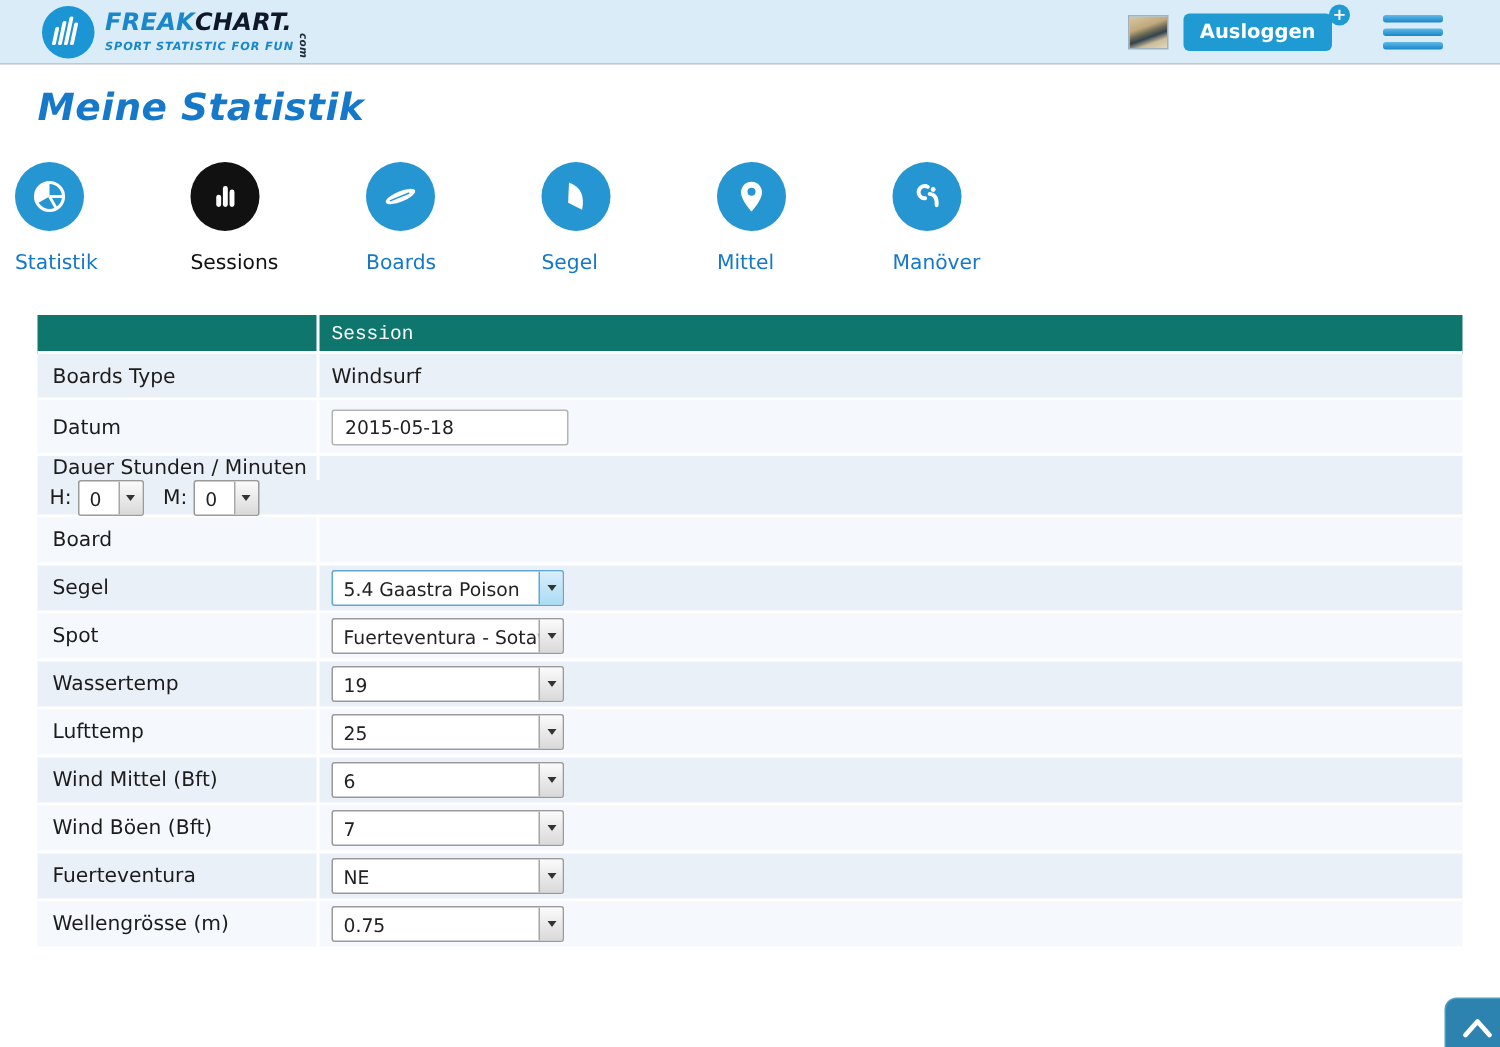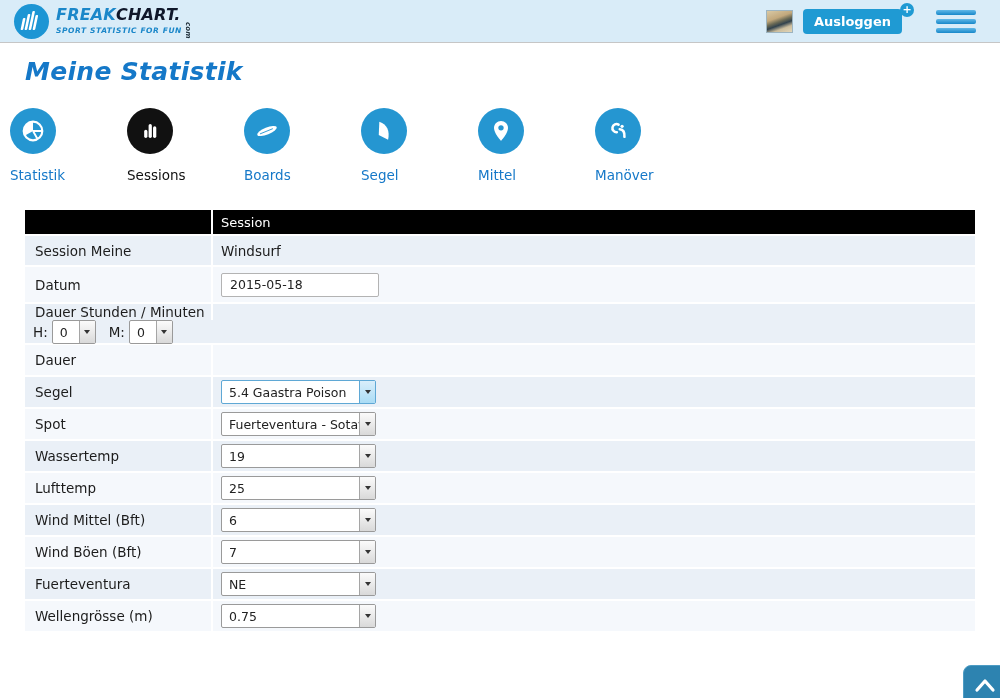--- a/index.html
+++ b/index.html
@@ -5,21 +5,21 @@
   * { margin:0; padding:0; box-sizing:border-box; }
   html,body { width:1000px; height:698px; overflow:hidden; }
   body {
     font-family:"DejaVu Sans","Liberation Sans",sans-serif;
     background:#ffffff; position:relative; font-size:13px; color:#222;
   }
 
   
   .topbar {
     height:43px; background:#d9ecf8; border-bottom:1px solid #c6c6c6;
-    display:flex; align-items:center; padding:0 14px; justify-content:space-between;
+    display:flex; align-items:center; padding:0 28px; justify-content:space-between;
   }
   .brand { display:flex; align-items:center; gap:7px; }
   .brand-circle { width:35px; height:35px; border-radius:50%; background:#1c95d4; position:relative; overflow:hidden; flex:0 0 auto; }
   .brand-circle svg { position:absolute; inset:0; }
   .brand-textblock { display:flex; flex-direction:column; line-height:1; }
   .brand-words { font-style:italic; font-weight:bold; font-size:16px; letter-spacing:0.2px; display:flex; align-items:baseline; }
   .brand-w1 { color:#1b87c9; }
   .brand-w2 { color:#0f172a; }
   .brand-tld { color:#1b2a35; font-size:7px; transform:rotate(90deg); transform-origin:left bottom; display:inline-block; margin-left:3px; margin-bottom:2px; font-weight:bold; }
   .brand-tagline { color:#1b87c9; font-style:italic; font-weight:bold; font-size:7.5px; letter-spacing:0.6px; margin-top:3px; }
@@ -51,21 +51,21 @@
   
   .nav-row { display:flex; padding-left:10px; margin-top:22px; }
   .nav-item { width:91px; margin-right:26px; display:flex; flex-direction:column; align-items:flex-start; cursor:pointer; }
   .nav-circle { width:46px; height:46px; border-radius:50%; background:#2596d1; display:flex; align-items:center; justify-content:center; }
   .nav-circle.active { background:#111111; }
   .nav-label { margin-top:13px; font-size:13.5px; color:#1578c8; }
   .nav-label.active { color:#111111; }
 
   
   .session-table { margin:27px 0 0 25px; width:950px; }
-  .t-header { display:flex; background:#000000; height:26px; border-bottom:2px solid #fff; color:#fff; }
+  .t-header { display:flex; background:#0f766e; height:26px; border-bottom:2px solid #fff; color:#fff;font-family:Liberation Mono, monospace; }
   .t-header .hcell-left { width:188px; border-right:2px solid #fff; }
   .t-header .hcell-right { flex:1; display:flex; align-items:center; padding-left:8px; font-size:13px; }
   .t-row { display:flex; height:32px; border-bottom:2px solid #fff; }
   .t-row.shade-a { background:#eaf0f7; }
   .t-row.shade-b { background:#f5f8fc; }
   .t-row .t-label { width:188px; border-right:2px solid #fff; display:flex; align-items:center; padding-left:10px; font-size:13.5px; color:#1c1c1c; }
   .t-row .t-control { flex:1; display:flex; align-items:center; padding-left:8px; }
   .row-session-type { height:31px; }
   .row-datum { height:37px; }
   .row-dauer { height:41px;flex-direction:column; }
@@ -216,21 +216,21 @@
 </div>
 
 <div class="session-table">
 
   <div class="t-header">
     <div class="hcell-left"></div>
     <div class="hcell-right">Session</div>
   </div>
 
   <div class="t-row shade-a row-session-type">
-    <div class="t-label">Session Meine</div>
+    <div class="t-label">Boards Type</div>
     <div class="t-control">
       <span class="plain-value">Windsurf</span>
     </div>
   </div>
 
   <div class="t-row shade-b row-datum">
     <div class="t-label">Datum</div>
     <div class="t-control">
       <input class="text-input" value="2015-05-18" style="">
     </div>
@@ -251,21 +251,21 @@
       <div class="select select-small">
         <span class="select-value">0</span>
         <span class="select-arrow">
             <span class="tri"></span>
           </span>
       </div>
     </div>
   </div>
 
   <div class="t-row shade-b">
-    <div class="t-label">Dauer</div>
+    <div class="t-label">Board</div>
   </div>
 
   <div class="t-row shade-a">
     <div class="t-label">Segel</div>
     <div class="t-control">
       <div class="select select-wide select-focus">
         <span class="select-value">5.4 Gaastra Poison</span>
         <span class="select-arrow">
             <span class="tri"></span>
           </span>

